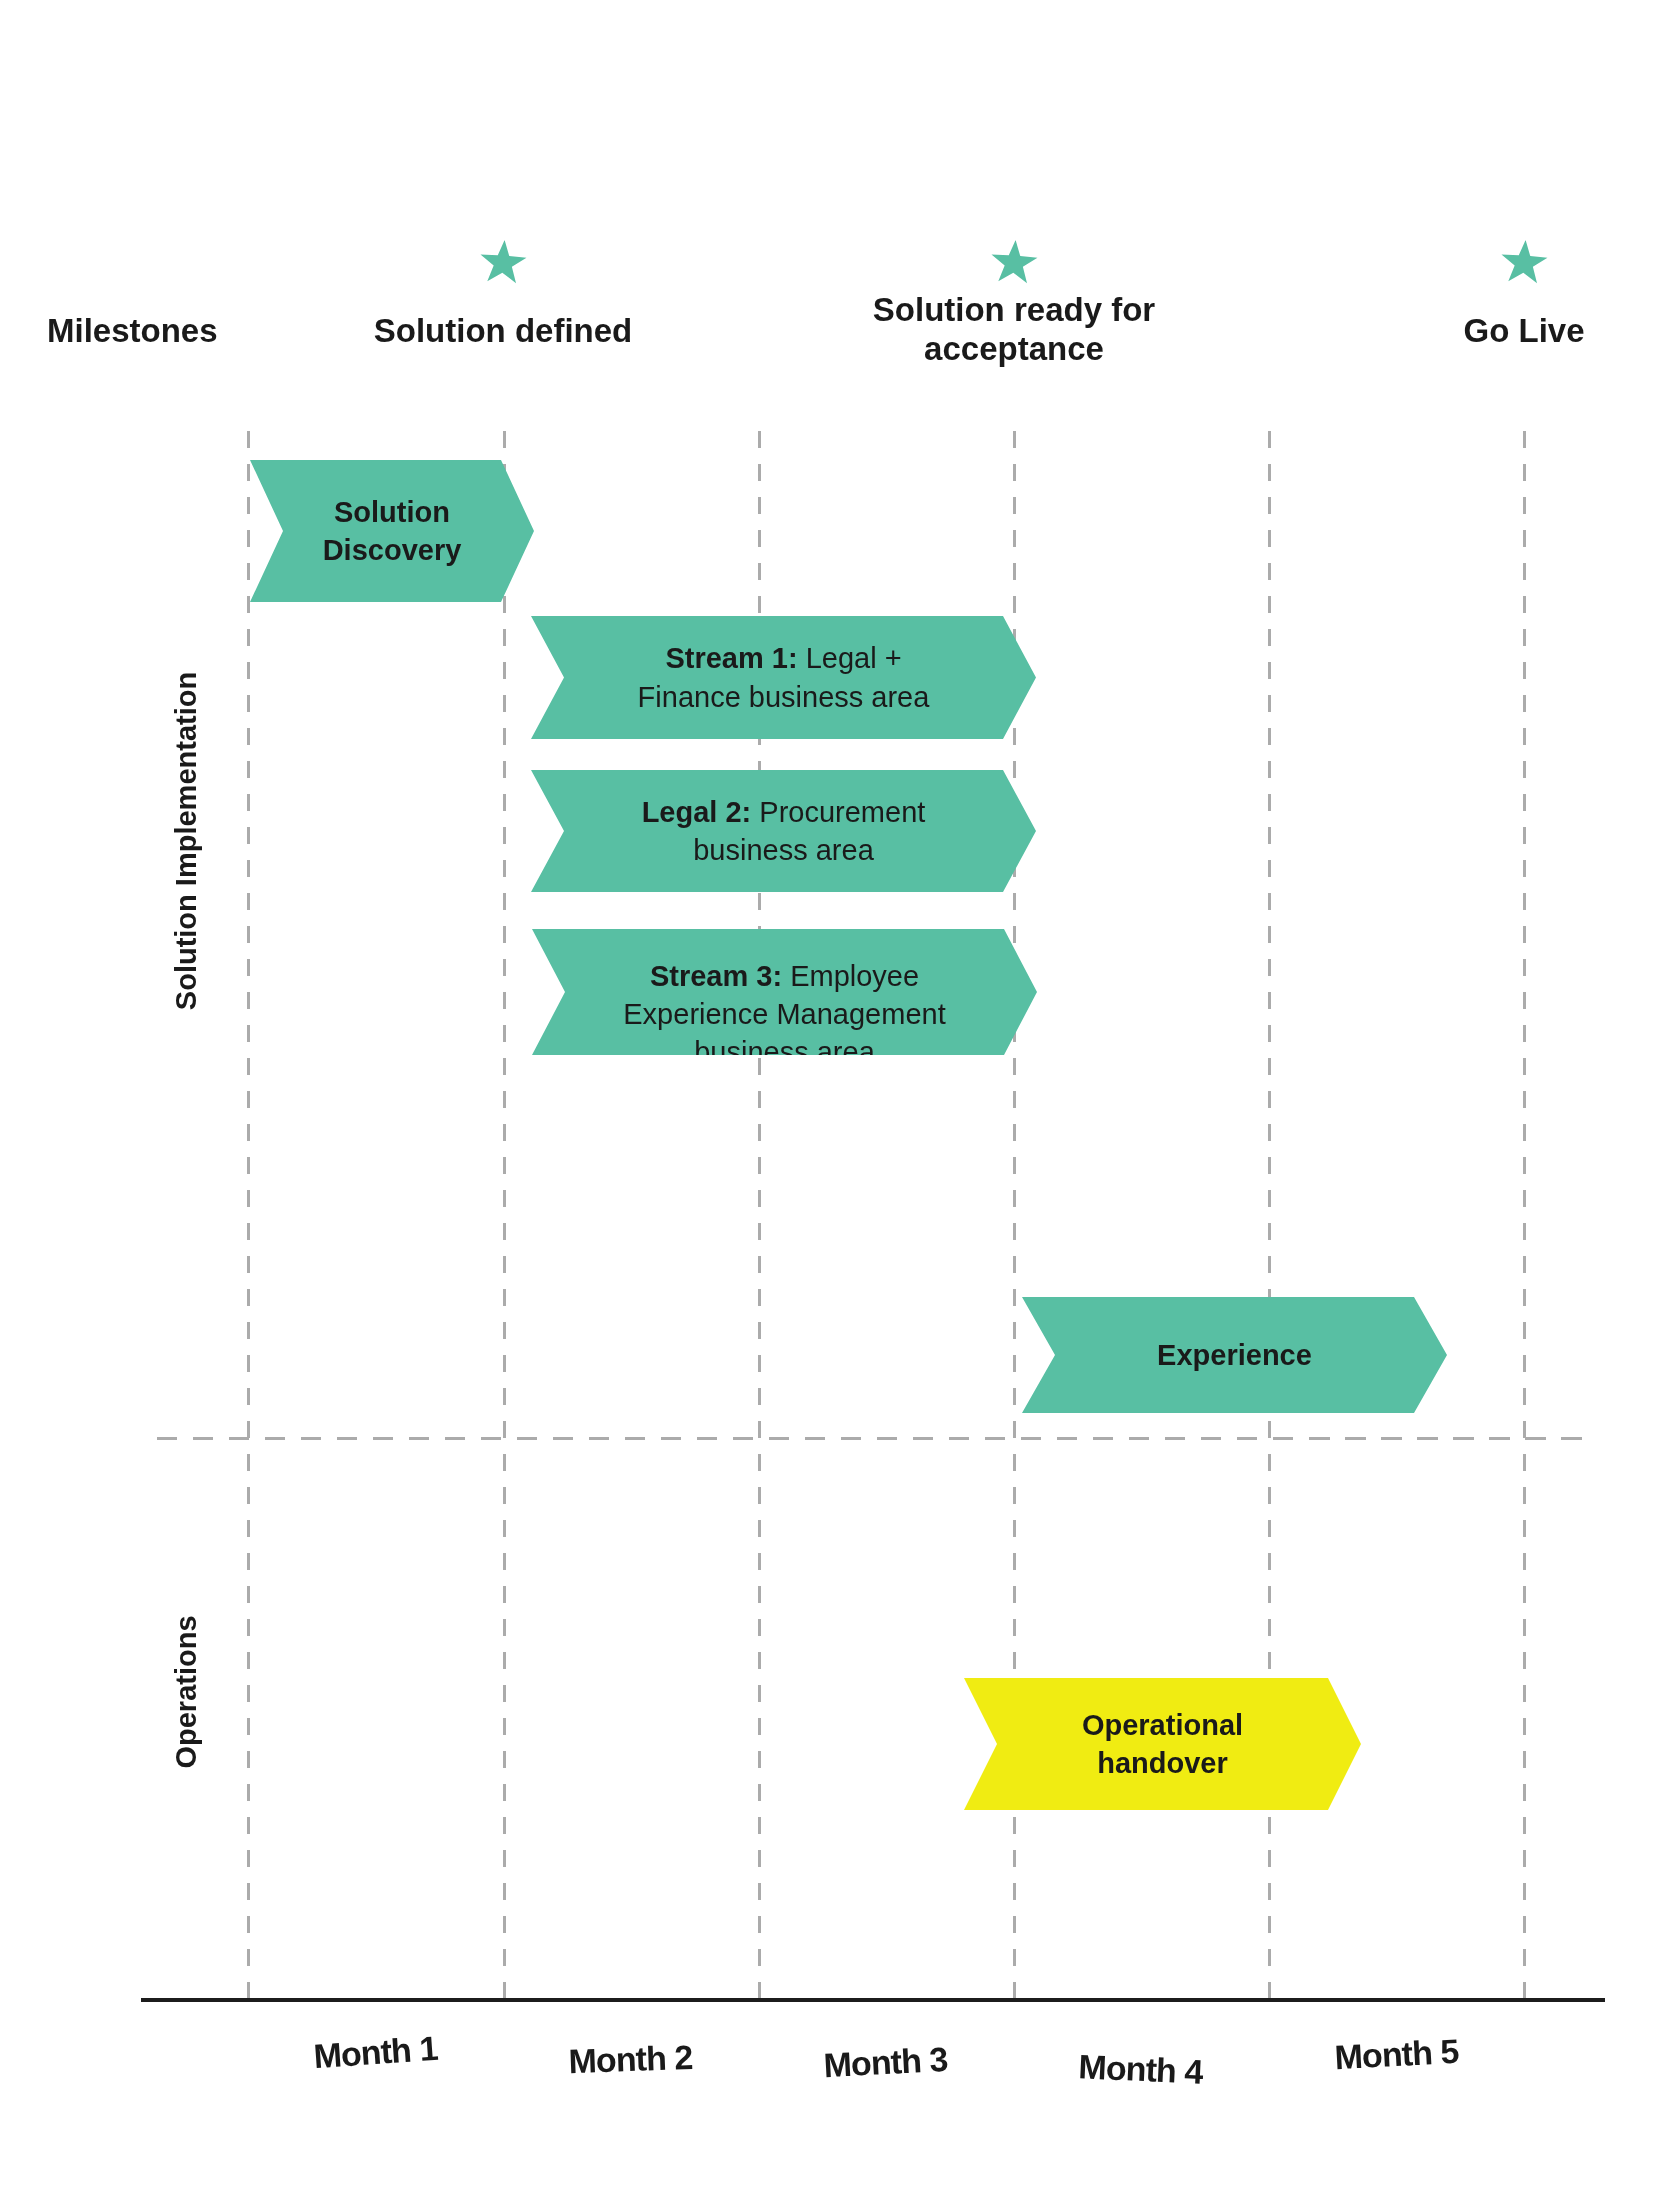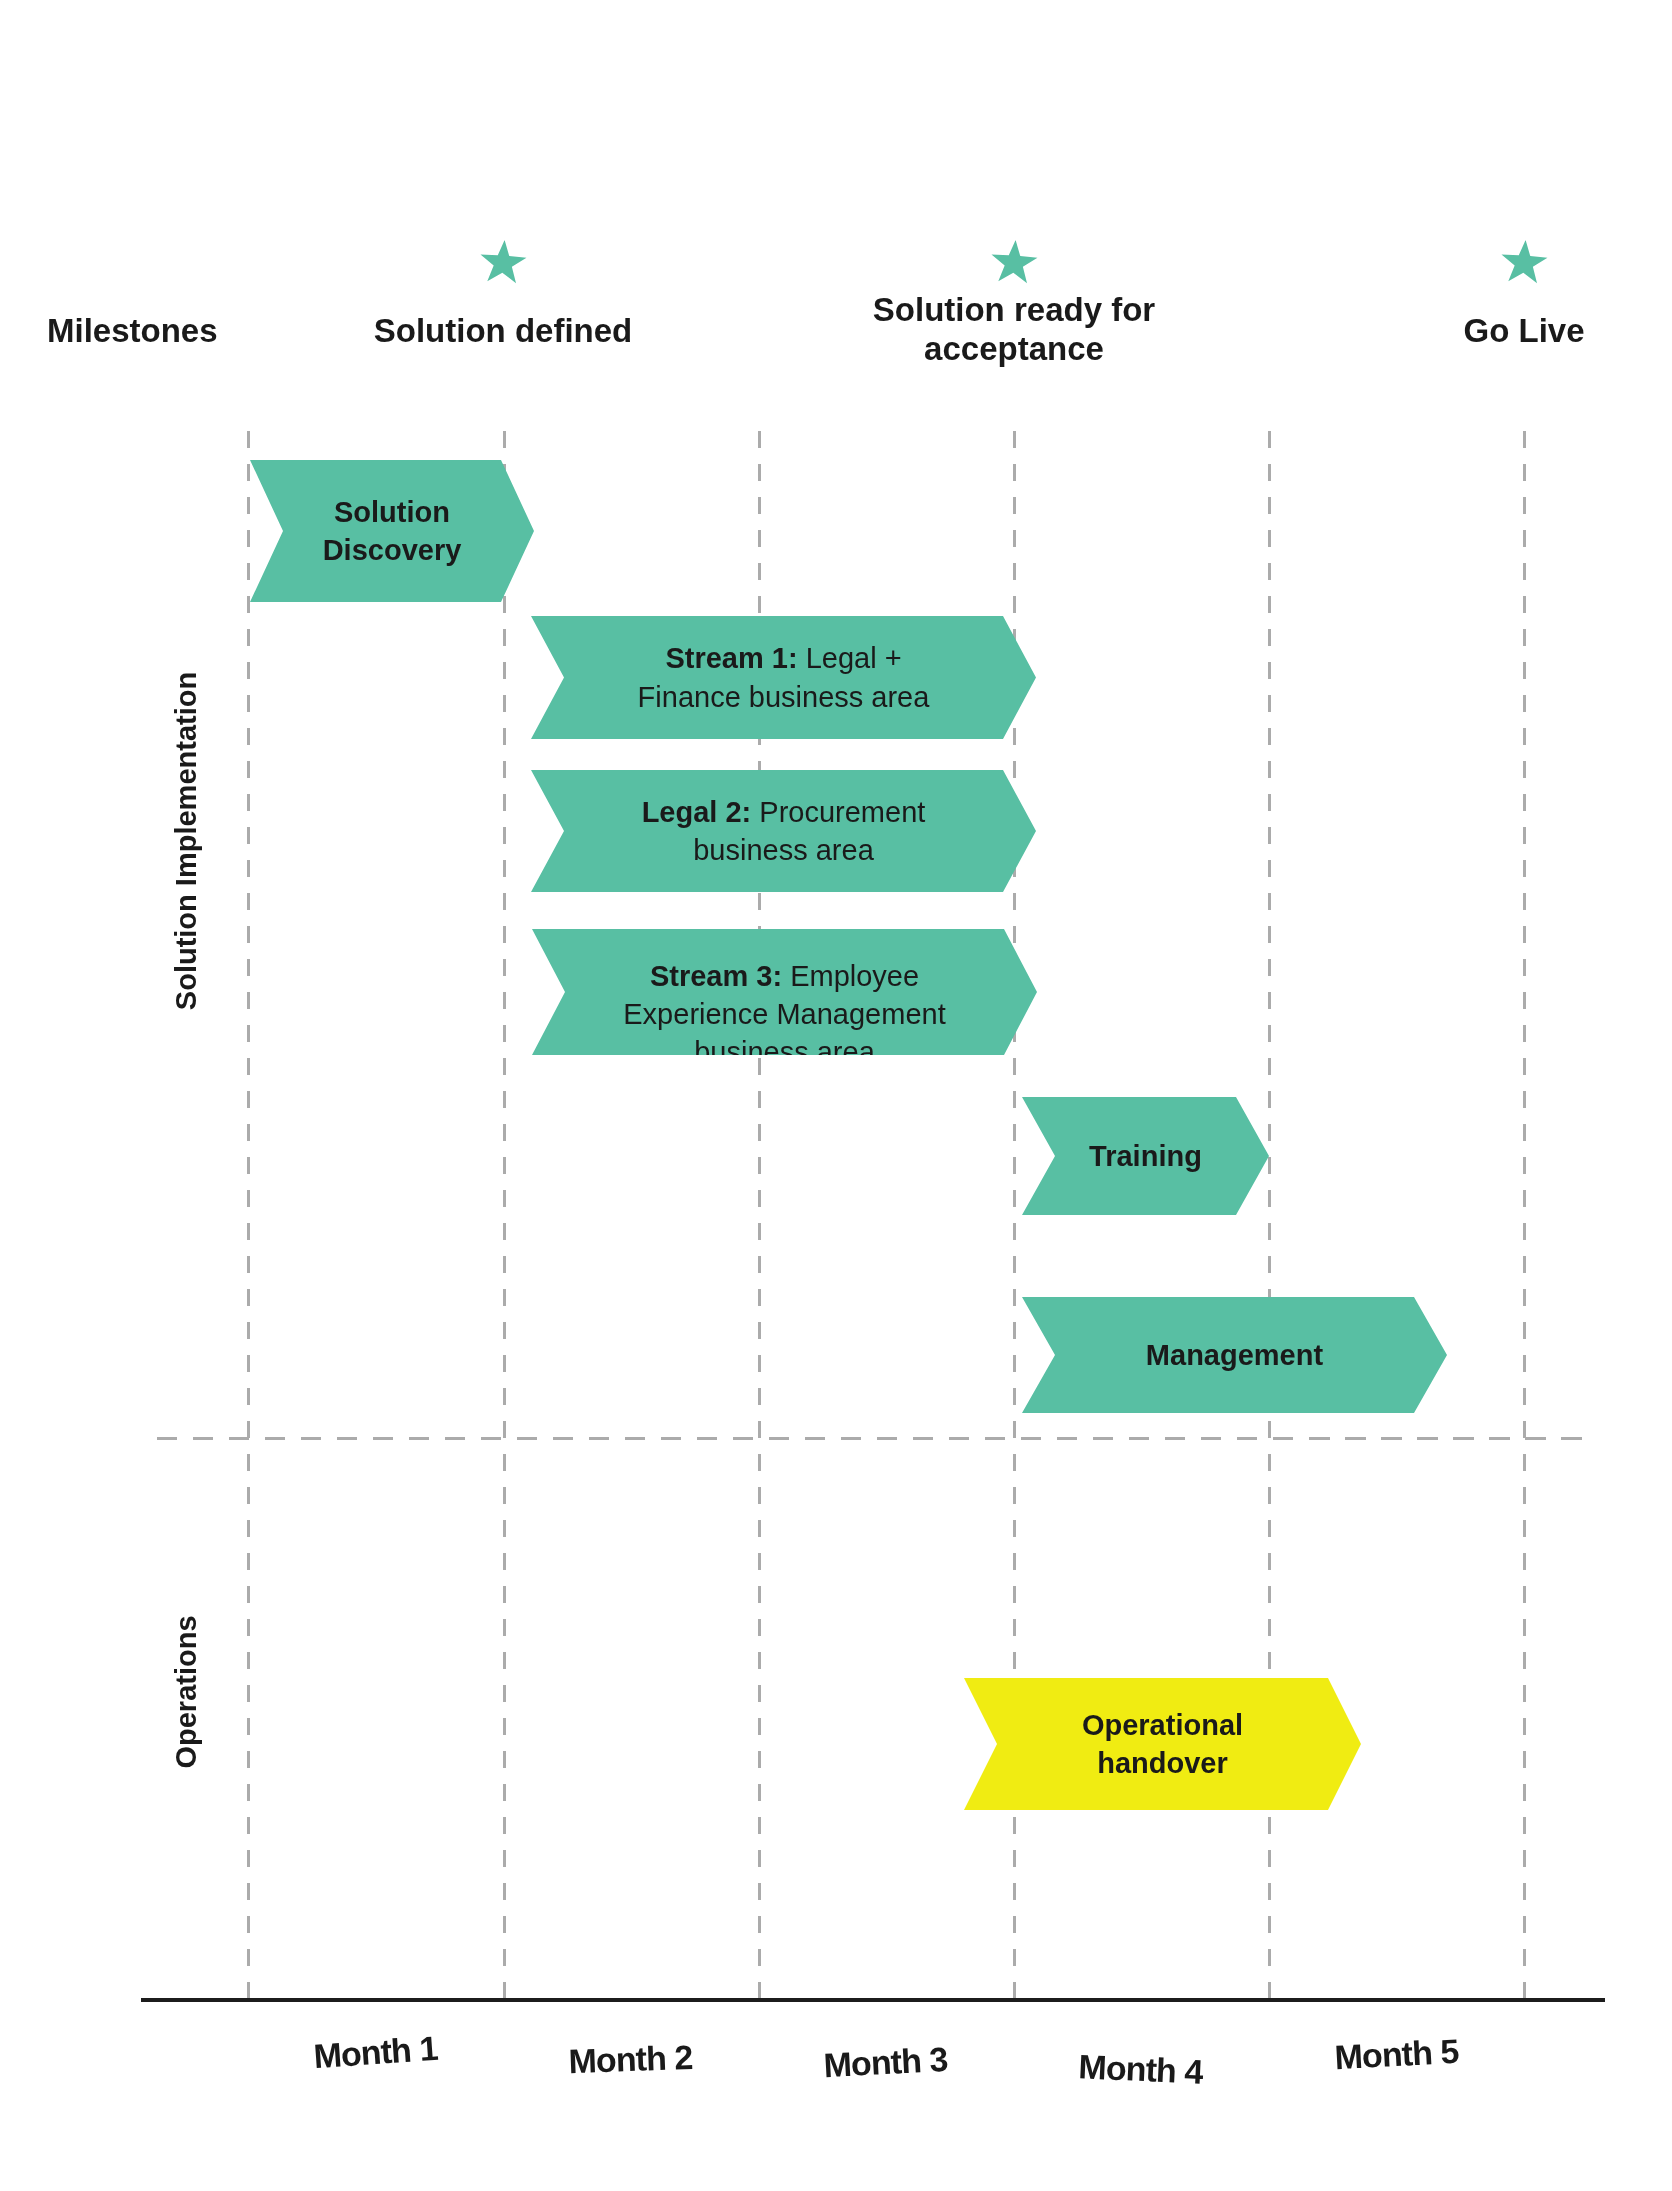--- a/index.html
+++ b/index.html
@@ -60,26 +60,23 @@
   </div>
 
   <div class="bar teal abs" style="left:531px;top:770px;width:505px;height:122px;">
     <div style="max-width:334px;"><b>Legal 2:</b><span> Procurement business area</span></div>
   </div>
 
   <div class="bar teal abs" style="left:532px;top:929px;width:505px;height:126px;">
     <div style="max-width:338px;margin-top:44px;"><b>Stream 3:</b><span> Employee Experience Management business area</span></div>
   </div>
 
-  <div class="bar teal abs" style="left:1022px;top:1097px;width:247px;height:118px;padding:0 34px;">
-    <div><b>Training</b><span></span></div>
-  </div>
 
   <div class="bar teal abs" style="left:1022px;top:1297px;width:425px;height:116px;">
-    <div><b>Management</b><span></span></div>
+    <div><b>Experience</b><span></span></div>
   </div>
 
 
   <div class="bar yellow abs" style="left:964px;top:1678px;width:397px;height:132px;">
     <div style="max-width:197px;"><b>Operational handover</b><span></span></div>
   </div>
 
   <div class="axis abs" style="left:141px;top:1998px;width:1464px;"></div>
 
   <div class="month abs" style="left:273px;top:2033px;transform:rotate(-4deg);">Month 1</div>

